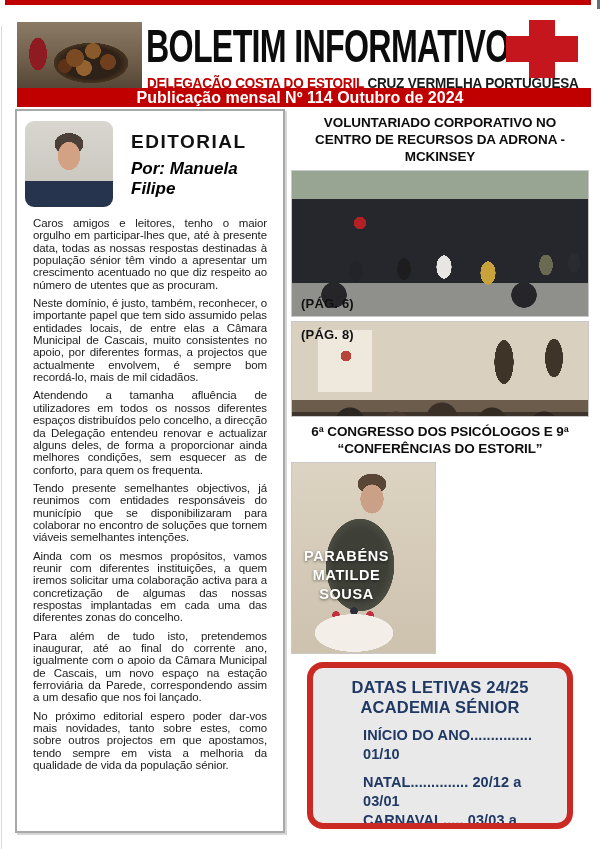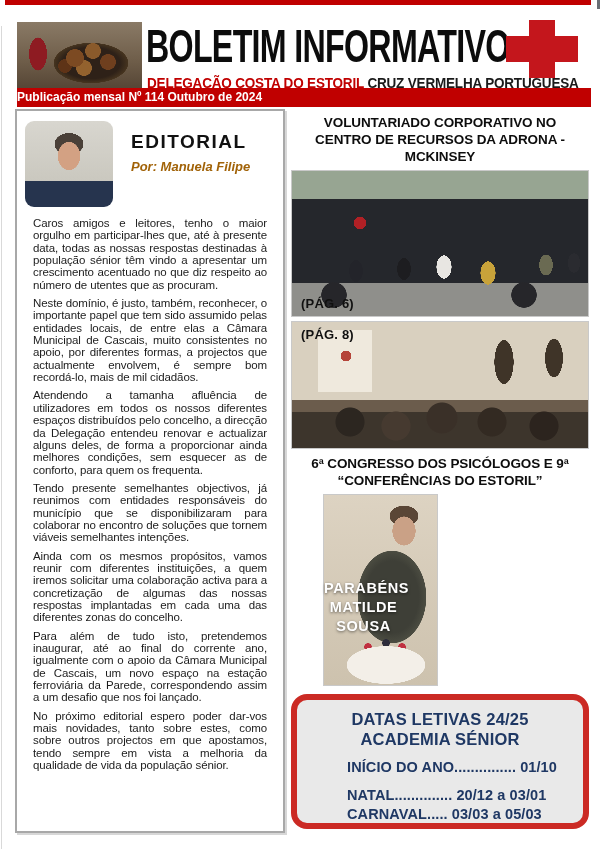--- a/index.html
+++ b/index.html
@@ -24,38 +24,38 @@
   .mast-title{position:absolute;left:146px;top:18px;margin:0;font-size:46px;line-height:46px;
     font-weight:bold;letter-spacing:-1px;color:#0c0c0c;transform:scaleX(.70);transform-origin:left top;white-space:nowrap;}
   .mast-sub{position:absolute;left:147px;top:69px;font-size:15px;font-weight:bold;white-space:nowrap;
     transform:scaleX(.90);transform-origin:left top;letter-spacing:-.2px;}
   .mast-sub .red{color:var(--red);}
   .mast-sub .black{color:#1a1a1a;}
   .red-cross{position:absolute;left:506px;top:15px;width:72px;height:58px;}
   .red-cross::before{content:"";position:absolute;left:23px;top:0;width:26px;height:58px;background:#c4161c;}
   .red-cross::after{content:"";position:absolute;left:0;top:16px;width:72px;height:26px;background:#c4161c;}
   .pub-bar{position:absolute;left:17px;top:88px;width:574px;height:19px;background:var(--red);
-    color:#fff;font-size:12px;font-weight:bold;text-align:left;line-height:19px;padding-right:8px;box-sizing:border-box;}
+    color:#fff;font-size:16px;font-weight:bold;text-align:center;line-height:19px;padding-right:8px;box-sizing:border-box;}
 
   
   .columns{position:absolute;left:15px;top:109px;width:577px;height:724px;display:flex;gap:3px;}
   .box{border:2px solid #a8a8a8;box-shadow:2px 2px 0 #d7d7d7;background:#fff;box-sizing:border-box;overflow:hidden;}
   .editorial-box{width:270px;padding:8px 8px;}
   .right-col{flex:1;display:flex;flex-direction:column;gap:4px;padding:3px 3px 4px;}
 
   
   .ed-head{display:flex;gap:18px;margin:2px 0 10px;}
   .ph-portrait{width:88px;height:86px;border-radius:9px;flex:0 0 auto;
     background:
       radial-gradient(ellipse 15px 19px at 44px 35px,#d3a183 74%,transparent 75%),
       radial-gradient(ellipse 21px 16px at 44px 23px,#4a4038 68%,transparent 69%),
       linear-gradient(180deg,rgba(0,0,0,0) 60px,#26344e 60px),
       linear-gradient(180deg,#d8d6cf,#c4c2b8);}
   .ed-title{margin:10px 0 6px;font-size:19px;font-weight:bold;letter-spacing:1.5px;color:#111;}
-  .ed-byline{margin:0;font-size:13px;font-weight:bold;font-style:italic;color:#a16207;}
+  .ed-byline{margin:0;font-size:17px;font-weight:bold;font-style:italic;color:#000000;}
   .ed-body{font-size:11.5px;line-height:12.35px;color:#1c1c1c;text-align:justify;letter-spacing:-.1px;}
   .ed-para{margin:0 8px 6px;}
 
   
   .story-title{margin:2px auto 1px;font-size:13.5px;line-height:17px;font-weight:bold;color:#0d0d0d;
     text-align:center;max-width:292px;letter-spacing:-.1px;}
   .photo{position:relative;border:1px solid #c9c9c9;box-sizing:border-box;}
   .pag{position:absolute;font-size:13px;font-weight:bold;color:#101010;letter-spacing:.2px;}
   .pag-bl{left:9px;bottom:5px;}
   .pag-tl{left:9px;top:5px;}
@@ -65,62 +65,62 @@
       radial-gradient(circle 13px at 42px 124px,#26262a 96%,transparent),
       radial-gradient(circle 13px at 232px 124px,#26262a 96%,transparent),
       radial-gradient(ellipse 11px 17px at 152px 96px,#e8e6e2 68%,transparent 69%),
       radial-gradient(ellipse 11px 17px at 196px 102px,#c8a23a 68%,transparent 69%),
       radial-gradient(ellipse 10px 16px at 112px 98px,#1d1d20 68%,transparent 69%),
       radial-gradient(ellipse 10px 16px at 64px 100px,#23242a 68%,transparent 69%),
       radial-gradient(ellipse 10px 15px at 254px 94px,#6a6a52 68%,transparent 69%),
       radial-gradient(ellipse 9px 14px at 282px 92px,#2a2b30 68%,transparent 69%),
       radial-gradient(circle 8px at 68px 52px,#b02025 78%,transparent 79%),
       linear-gradient(180deg,#97a592 0 28px,#25272c 28px 112px,#8f8f8b 112px);}
-  .ph-congress{height:128px;
+  .ph-congress{height:96px;
     background:
       radial-gradient(ellipse 14px 32px at 212px 40px,#3f3428 68%,transparent 69%),
       radial-gradient(ellipse 13px 28px at 262px 36px,#3f3428 68%,transparent 69%),
       radial-gradient(circle 7px at 54px 34px,#b5453a 75%,transparent 76%),
       linear-gradient(#efe9dd,#efe9dd) 26px 8px / 54px 62px no-repeat,
       radial-gradient(circle 16px at 150px 96px,#3a3028 94%,transparent),
       radial-gradient(circle 15px at 58px 100px,#2c2620 94%,transparent),
       radial-gradient(circle 15px at 104px 104px,#463a30 94%,transparent),
       radial-gradient(circle 15px at 200px 100px,#332a22 94%,transparent),
       radial-gradient(circle 15px at 252px 104px,#2c241e 94%,transparent),
       linear-gradient(180deg,#d9d0bf 0 78px,#6b5c4c 78px 90px,#3d352c 90px);}
   .photo-row{display:flex;gap:5px;align-items:flex-start;}
-  .ph-matilde{width:115px;height:192px;flex:0 0 auto;
+  .ph-matilde{width:145px;height:192px;flex:0 0 auto;
     background:
       radial-gradient(ellipse 50px 24px at 62px 170px,#f3efe8 78%,transparent 79%),
       radial-gradient(circle 4px at 44px 152px,#c03040 90%,transparent),
       radial-gradient(circle 4px at 62px 148px,#2c2c3a 90%,transparent),
       radial-gradient(circle 4px at 78px 152px,#c03040 90%,transparent),
       radial-gradient(ellipse 16px 20px at 80px 36px,#caa186 72%,transparent 73%),
       radial-gradient(ellipse 21px 15px at 80px 21px,#5a4636 68%,transparent 69%),
       radial-gradient(ellipse 46px 62px at 68px 102px,#3e3f37 58%,#4b4c41 74%,transparent 75%),
-      linear-gradient(180deg,#ddd3c2,#cdc2ae); margin-left: 32px;}
+      linear-gradient(180deg,#ddd3c2,#cdc2ae);}
   .matilde-overlay{position:absolute;left:0;right:34px;top:84px;text-align:center;color:#fff;
     font-weight:bold;font-size:14.5px;line-height:19px;letter-spacing:.6px;white-space:pre-line;
     text-shadow:0 1px 3px rgba(0,0,0,.55);}
   .sub-col{flex:1;display:flex;flex-direction:column;}
   .ph-idoso{height:127px;
     background:
       radial-gradient(ellipse 15px 12px at 128px 28px,#d86a2a 68%,transparent 69%),
       radial-gradient(ellipse 11px 9px at 140px 43px,#c2452a 68%,transparent 69%),
       radial-gradient(ellipse 13px 11px at 118px 44px,#d88430 68%,transparent 69%),
       linear-gradient(#b8273a,#b8273a) 8px 52px / 58px 46px no-repeat,
       linear-gradient(#c12f40,#c12f40) 92px 58px / 46px 42px no-repeat,
       radial-gradient(ellipse 13px 11px at 74px 60px,#ded6cc 68%,transparent 69%),
       radial-gradient(ellipse 12px 10px at 100px 52px,#b5a492 68%,transparent 69%),
       linear-gradient(180deg,#eae4da 0 48px,#d6cec2 48px 94px,#b9b2a6 94px);}
   .idoso-title{margin:14px 0 0;text-align:center;font-size:14.5px;line-height:18px;font-weight:bold;
     color:#0d0d0d;white-space:pre-line;letter-spacing:.2px;}
 
   
-  .datas-box{flex:1;min-height:0;margin:4px 0 0;border:6px solid #cb2a24;border-radius:16px;
+  .datas-box{flex:1;min-height:0;margin:4px 16px 0;border:6px solid #cb2a24;border-radius:16px;
     background:#e9e9e9;box-sizing:border-box;padding:9px 12px 8px;color:var(--navy);overflow:hidden;}
   .datas-title{text-align:center;font-size:16.5px;line-height:20px;font-weight:bold;letter-spacing:.2px;}
   .datas-rows{margin-top:9px;padding-left:38px;font-size:14.5px;font-weight:bold;letter-spacing:.1px;}
   .datas-row{line-height:19px;}
   .datas-row.i0{margin-bottom:9px;}
   .datas-row.i3{margin-bottom:9px;}
 </style>
 </head>
 <body>
 

